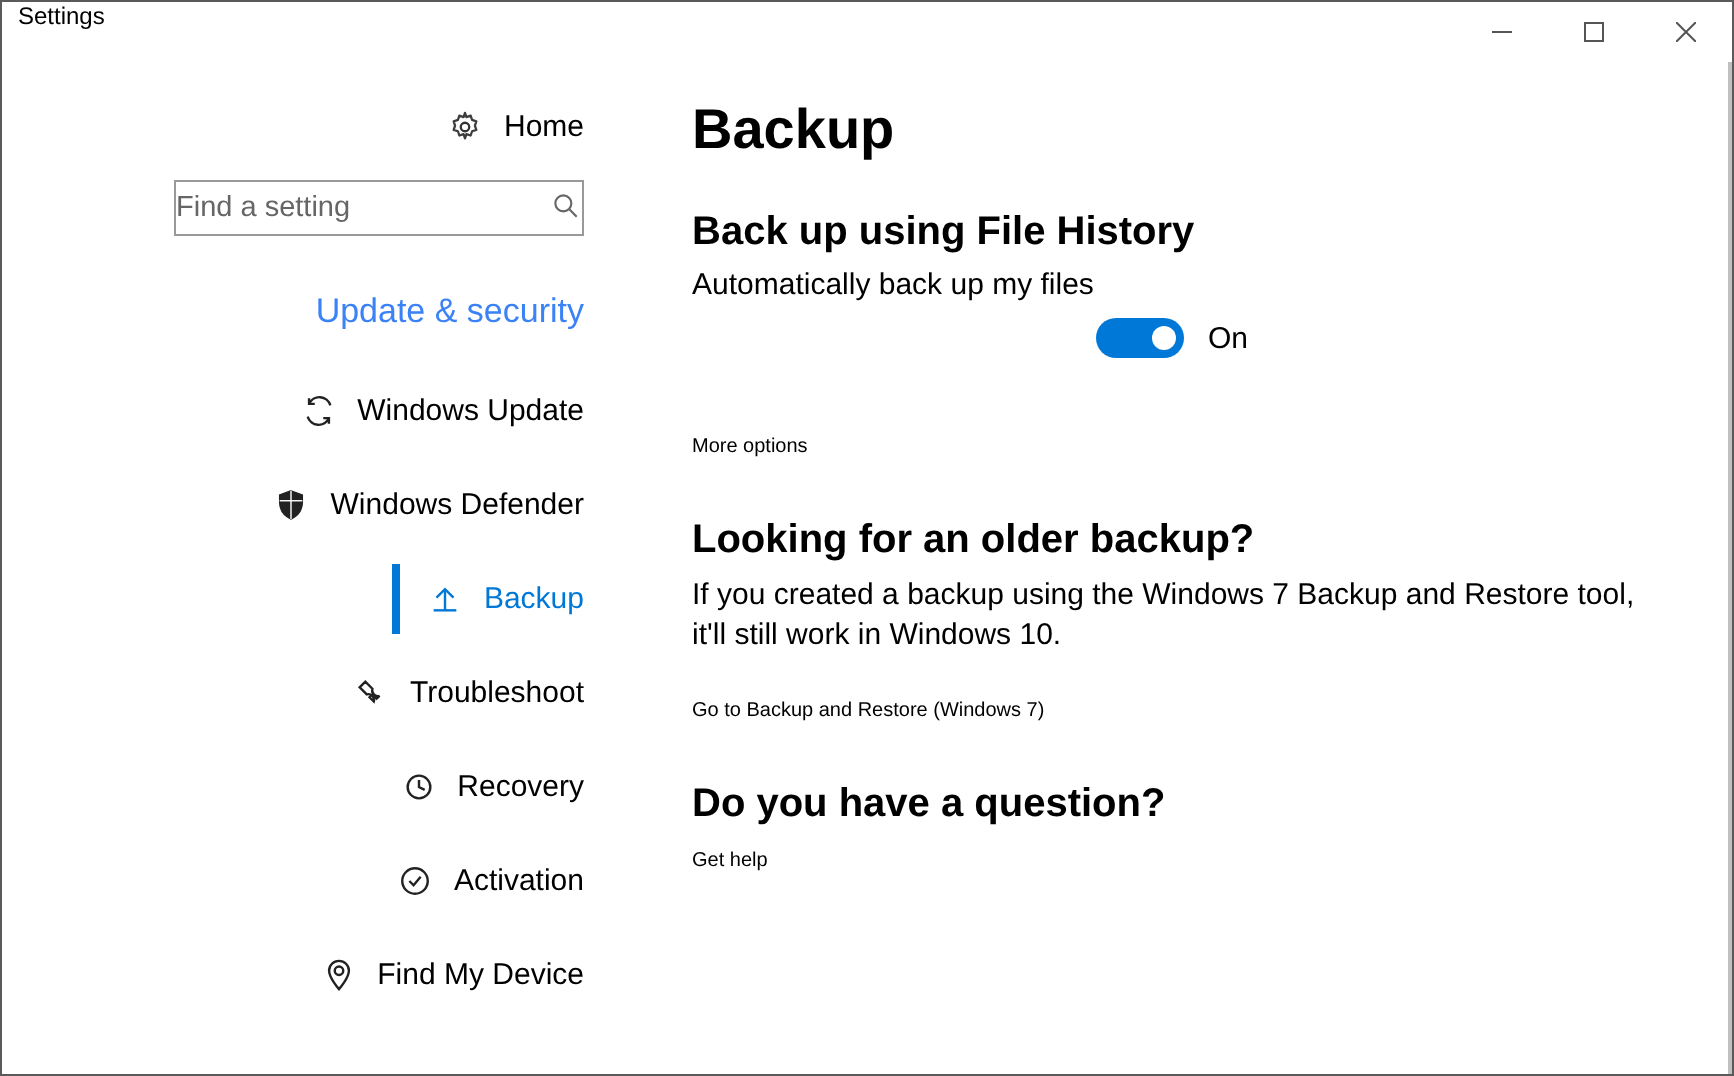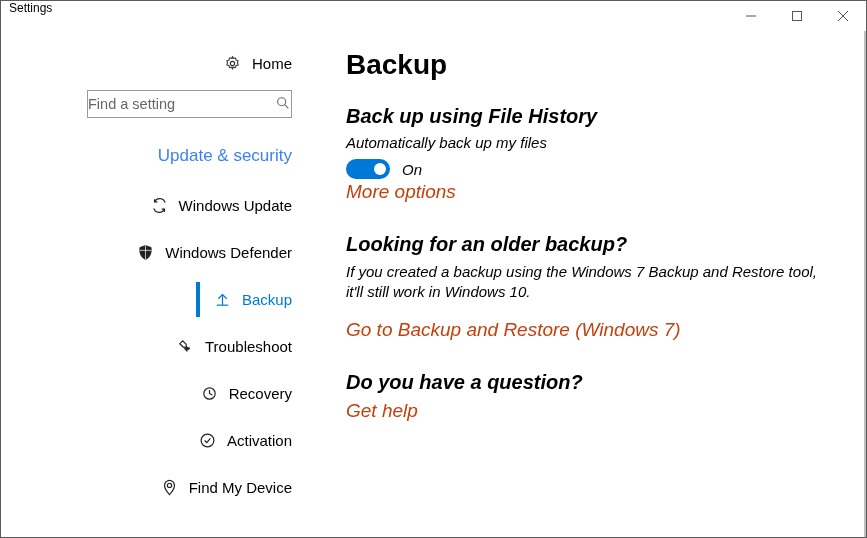--- a/index.html
+++ b/index.html
@@ -141,45 +141,46 @@
     margin-bottom: 16px;
   }
   .toggle-label {
     font-size: 15px;
     margin-bottom: 8px;
   }
   .toggle-row {
     display: flex;
     align-items: center;
     gap: 12px;
-    margin-bottom: 2px;
+    margin-bottom: 34px;
+    justify-content: center;
   }
   .toggle {
     width: 44px;
     height: 20px;
     border-radius: 10px;
     background: #0078d7;
     position: relative;
   }
   .toggle::after {
     content: "";
     position: absolute;
     right: 4px; top: 4px;
     width: 12px; height: 12px;
     border-radius: 50%;
     background: #fff;
   }
   .toggle-state { font-size: 15px; }
   .link {
-    color: #c2410c;
-    font-size: 19px;
+    color: #000000;
+    font-size: 10px;
     cursor: pointer;
     display: inline-block;
   }
-  .section { margin-bottom: 30px; font-style: italic; }
+  .section { margin-bottom: 30px; }
   
   .scroll-edge {
     position: absolute;
     right: 0; top: 30px; bottom: 0;
     width: 2px;
     background: #c0c0c0;
   }
 </style>
 </head>
 <body>

